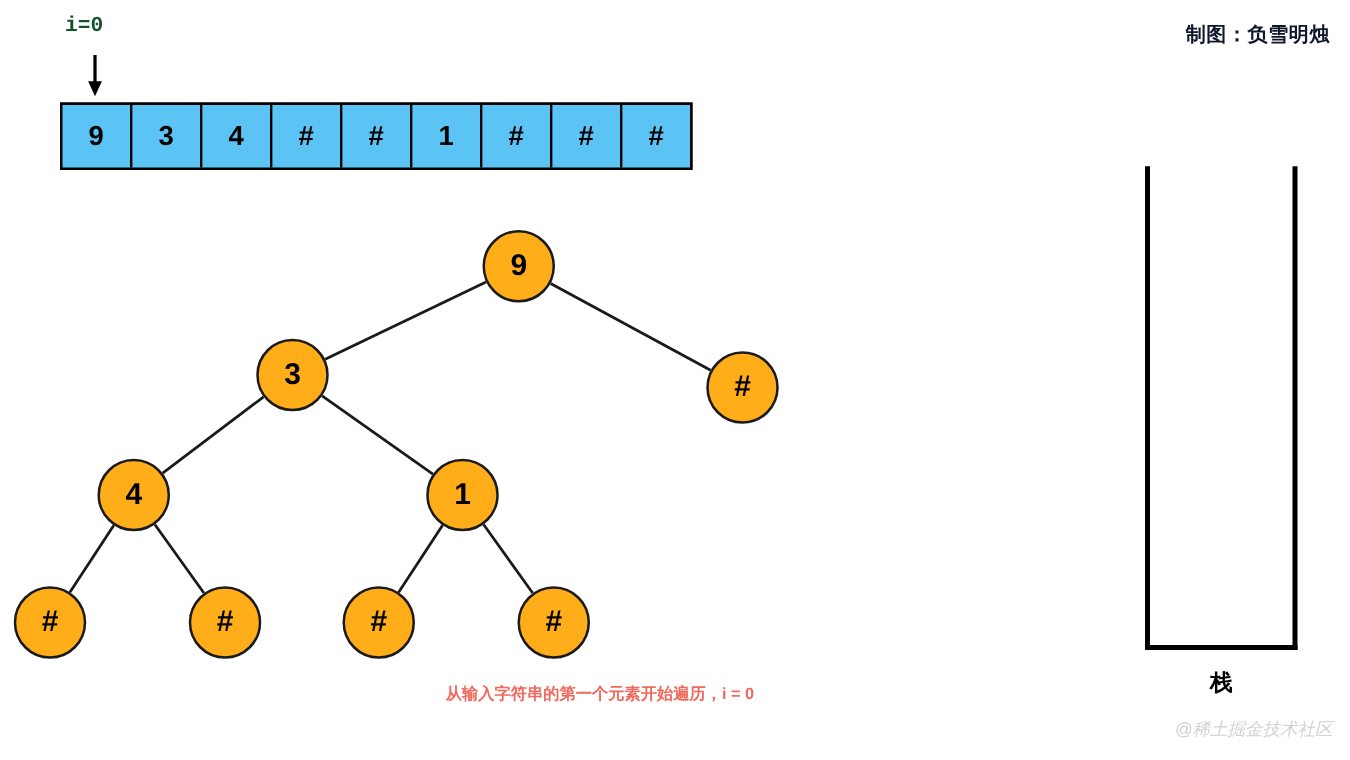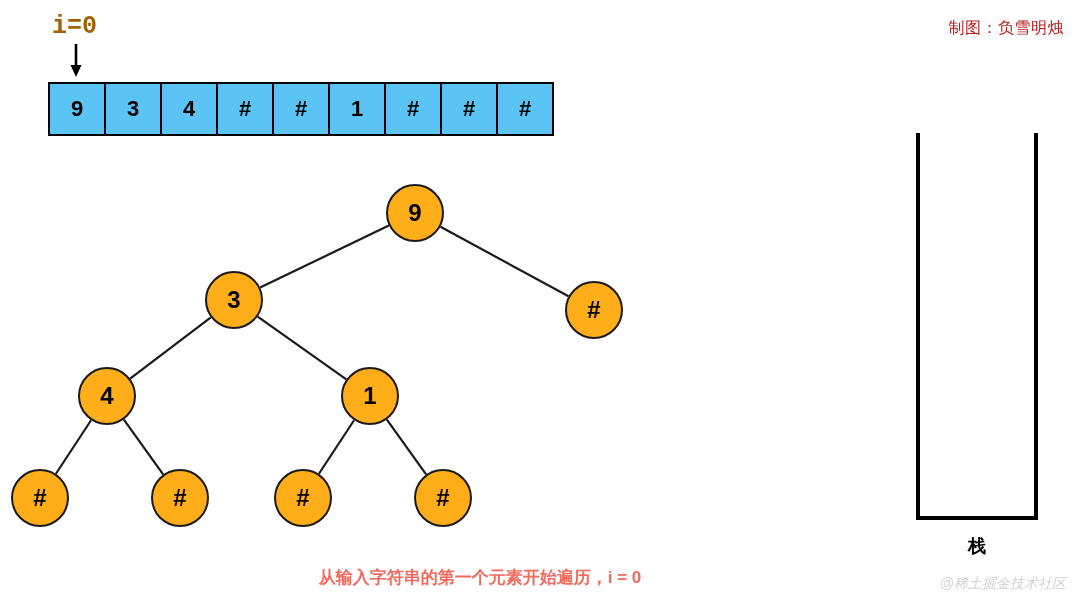--- a/index.html
+++ b/index.html
@@ -15,35 +15,35 @@
     overflow: hidden;
     font-family: "Liberation Sans", sans-serif;
   }
 
   
   .attribution {
     position: absolute;
     right: 16px;
     top: 18px;
     font-size: 16px;
-    font-weight: normal;
-    color: #b91c1c;
+    font-weight: bold;
+    color: #0f172a;
     letter-spacing: 0.5px;
     white-space: nowrap;
   }
 
   
   .pointer-label {
     position: absolute;
     left: 52px;
     top: 12px;
     font-family: "Liberation Mono", "DejaVu Sans Mono", monospace;
-    font-size: 25px;
-    font-weight: bold;
-    color: #a16207;
+    font-size: 17px;
+    font-weight: bold;
+    color: #14532d;
     letter-spacing: 0px;
     white-space: nowrap;
   }
   .pointer-arrow {
     position: absolute;
     left: 69px;
     top: 44px;
     width: 14px;
     height: 34px;
   }
@@ -128,24 +128,24 @@
     text-align: center;
     font-size: 18px;
     font-weight: bold;
     color: #000000;
   }
 
   
   .caption {
     position: absolute;
     left: 0;
-    top: 566px;
+    top: 546px;
     width: 960px;
     text-align: center;
-    font-size: 17px;
+    font-size: 13px;
     font-weight: bold;
     color: #f0695d;
     white-space: nowrap;
   }
 
   
   .watermark {
     position: absolute;
     right: 14px;
     top: 575px;

